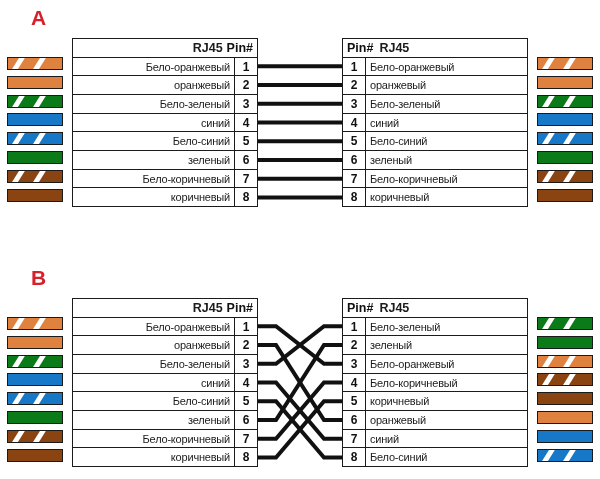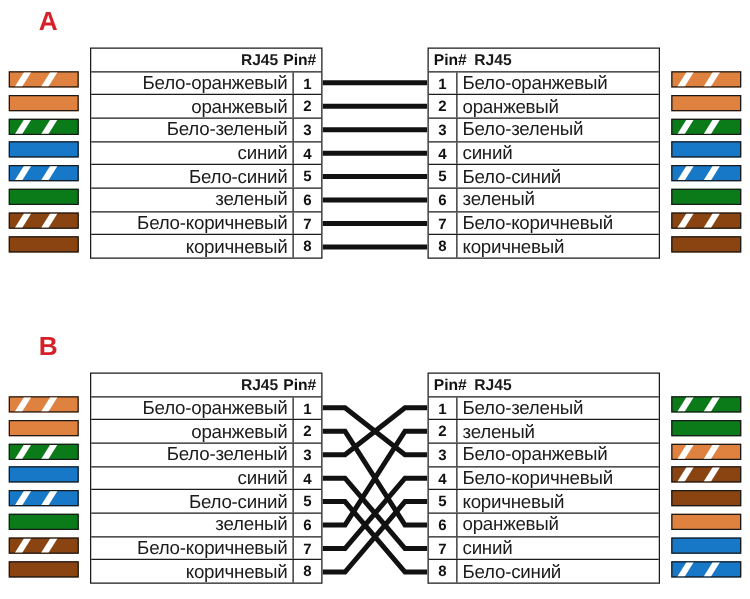--- a/index.html
+++ b/index.html
@@ -65,21 +65,21 @@
   .rj-row{
     display:flex;
     flex:1 1 0;
     box-sizing:border-box;
     border-top:1.3px solid #1b1b1b;
     min-height:0;
   }
   .rj-row.header{border-top:none;}
   .cell-name{
     flex:1 1 auto;
-    font-size:15px;
+    font-size:11px;
     color:#1b1b1b;
     display:flex;
     align-items:center;
     padding:0 4px;
     white-space:nowrap;
     letter-spacing:-0.2px;
   }
   .cell-pin{
     flex:0 0 23px;
     font-size:12px;

